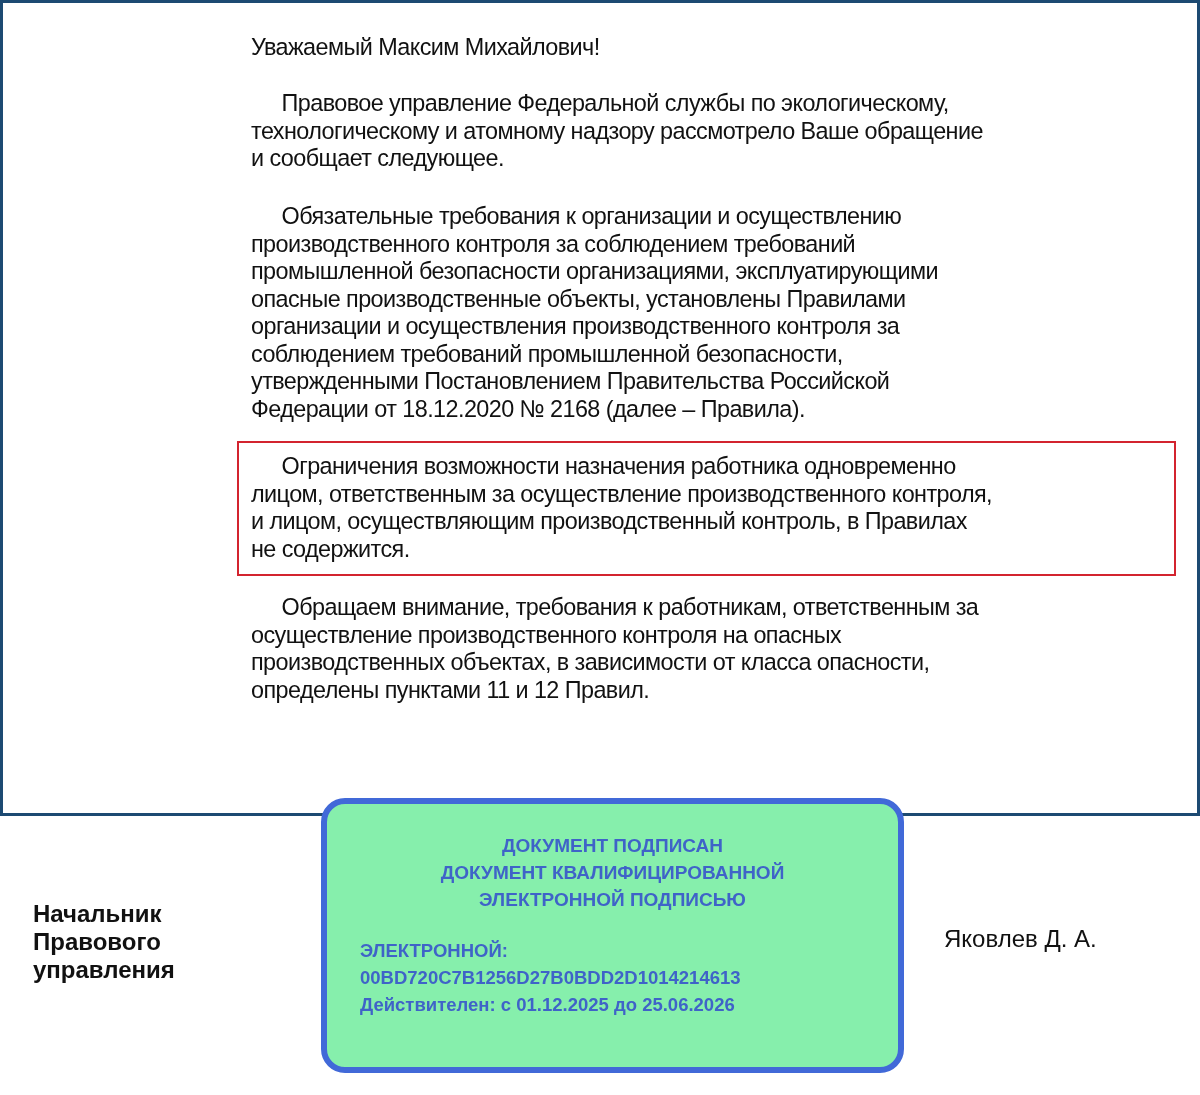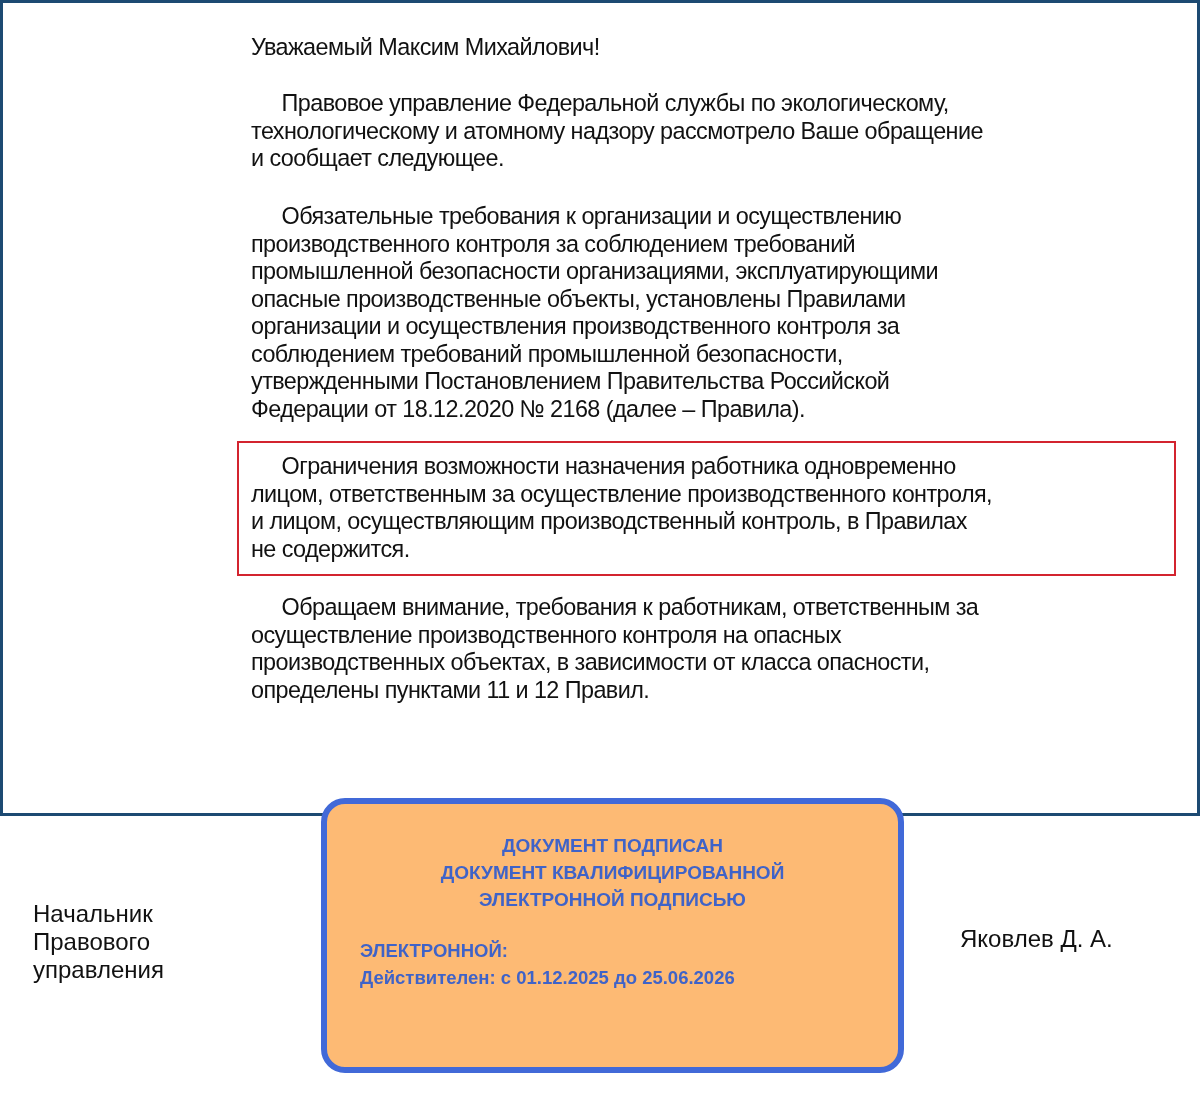--- a/index.html
+++ b/index.html
@@ -24,32 +24,32 @@
   .p2 { position: absolute; left: 248px; top: 199px; }
   .highlight-box {
     position: absolute; left: 234px; top: 438px; width: 939px; height: 135px;
     box-sizing: border-box; border: 2.5px solid #d3242f;
   }
   .p3 { position: absolute; left: 248px; top: 449px; }
   .p4 { position: absolute; left: 248px; top: 590px; }
 
   .signer-title {
     position: absolute; left: 30px; top: 897px;
-    font-family: "Liberation Sans", sans-serif; font-weight: normal;
+    font-family: "Liberation Sans", sans-serif; font-weight: bold;
     font-size: 24px; line-height: 28px; color: #111;
   }
   .signer-name {
     position: absolute; left: 941px; top: 922px;
     font-family: "Liberation Sans", sans-serif;
-    font-size: 24px; line-height: 28px; color: #111; margin-left: 16px;
+    font-size: 24px; line-height: 28px; color: #111;
   }
   .stamp {
     position: absolute; left: 318px; top: 795px; width: 583px; height: 275px;
     box-sizing: border-box; border: 6px solid #4169d8; border-radius: 24px;
-    background: #fdba74;
+    background: #86efac;
     font-family: "Liberation Sans", sans-serif; font-weight: bold; color: #3f63c8;
   }
   .stamp-head {
     position: absolute; left: 0; right: 0; top: 28px; text-align: center;
     font-size: 19px; line-height: 27px;
   }
   .stamp-body {
     position: absolute; left: 33px; top: 133px;
     font-size: 18.5px; line-height: 27px; white-space: nowrap;
   }
@@ -102,19 +102,20 @@
   </div>
 
   <div class="stamp">
     <div class="stamp-head">
       <div>ДОКУМЕНТ ПОДПИСАН</div>
       <div>ДОКУМЕНТ КВАЛИФИЦИРОВАННОЙ</div>
       <div>ЭЛЕКТРОННОЙ ПОДПИСЬЮ</div>
     </div>
     <div class="stamp-body">
       <div>ЭЛЕКТРОННОЙ:</div>
+      <div>00BD720C7B1256D27B0BDD2D1014214613</div>
       <div>Действителен: с 01.12.2025 до 25.06.2026</div>
     </div>
   </div>
 
   <div class="signer-name">Яковлев Д. А.</div>
 
 </div>
 
 </body></html>

